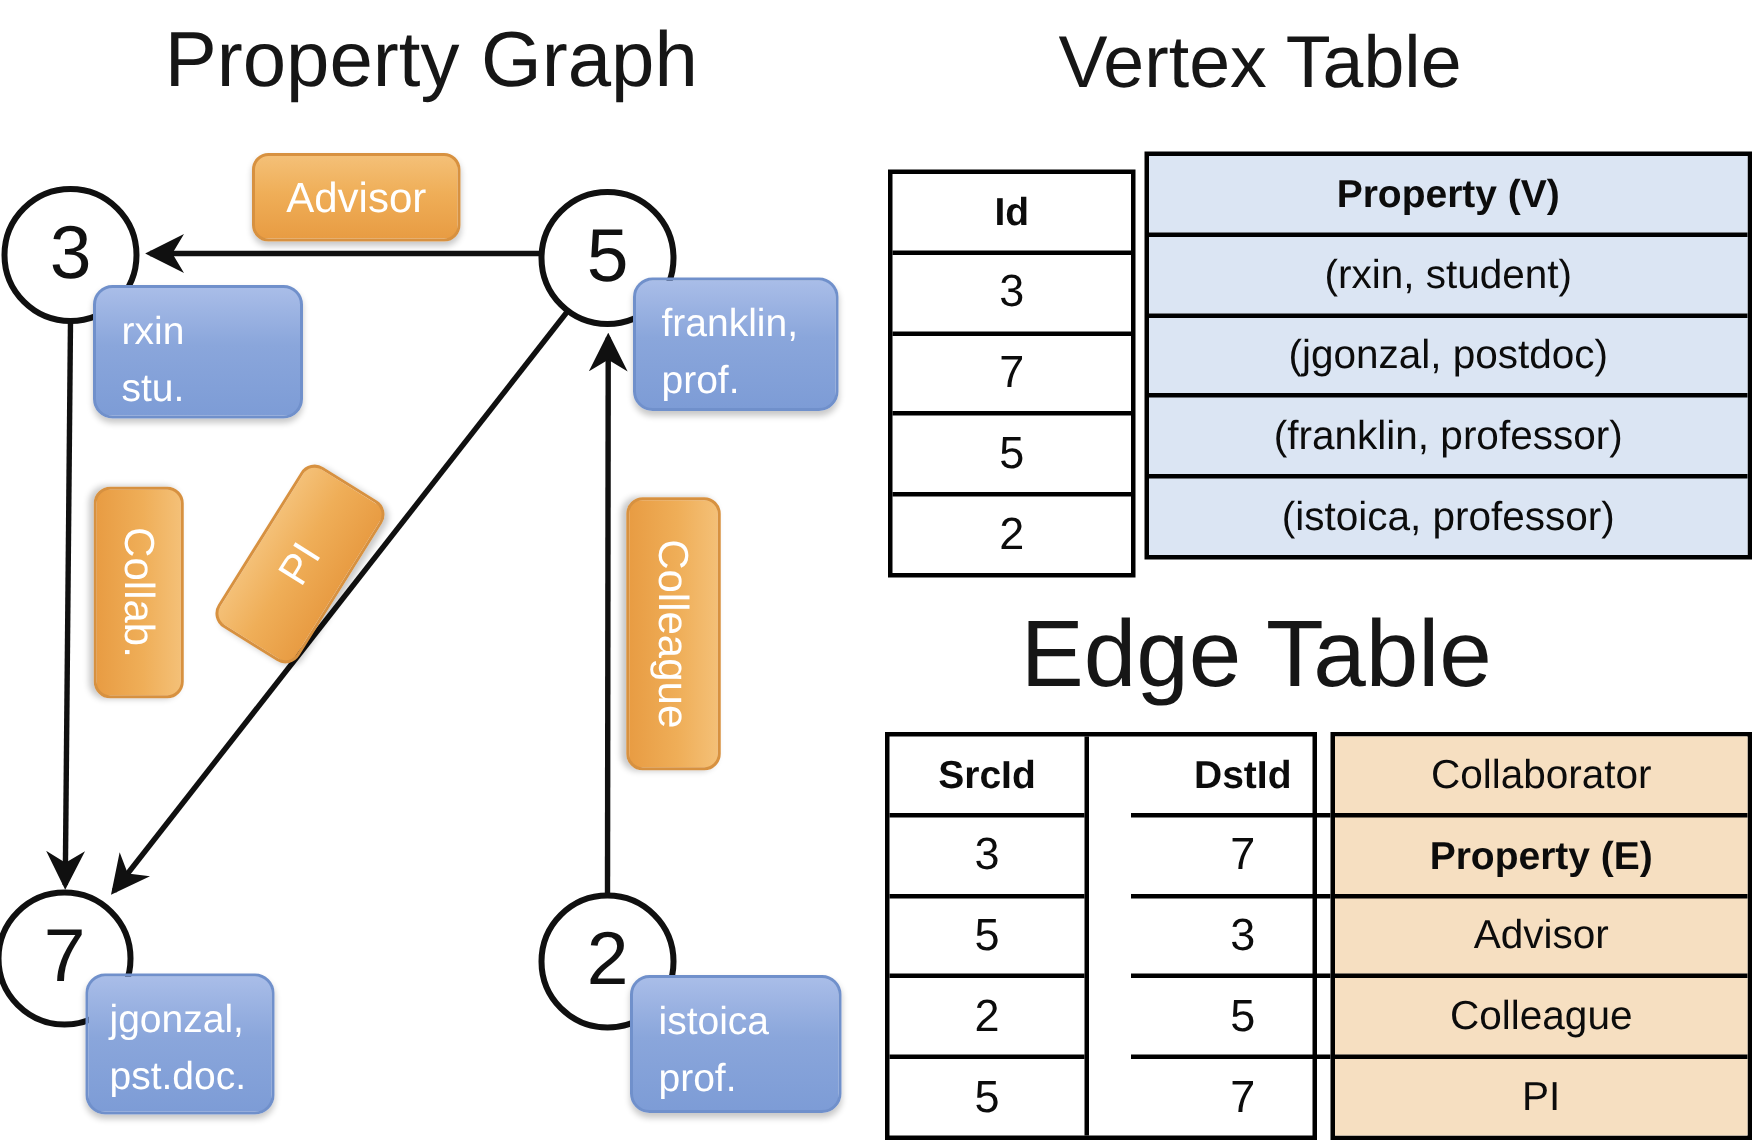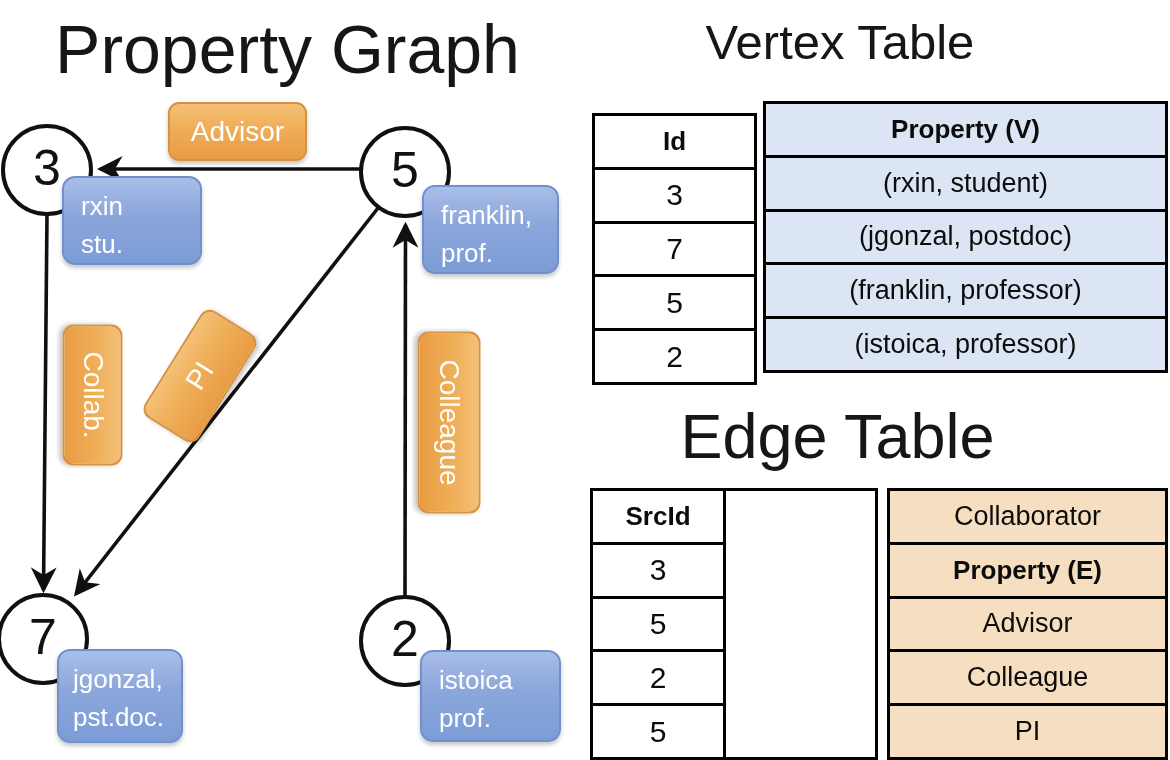--- a/index.html
+++ b/index.html
@@ -2,21 +2,21 @@
 <html><head>
 <meta charset="utf-8">
 <style>
   html,body{margin:0;padding:0;background:#ffffff;}
   .stage{
     position:relative;width:1170px;height:760px;background:#ffffff;overflow:hidden;
     font-family:"Liberation Sans", sans-serif;color:#111;
   }
   
   .big-title{
-    position:absolute;text-align:center;font-size:68px;font-weight:400;
+    position:absolute;text-align:center;font-size:52px;font-weight:400;
     color:#161616;letter-spacing:0px;white-space:nowrap;
   }
   #graph-title{left:0;top:10px;width:575px;}
   #vertex-title{left:585px;top:14px;width:510px;font-size:49px;}
   #edge-title{left:585px;top:400px;width:505px;font-size:63px;}
 
   
   .graph-svg{position:absolute;left:0;top:0;}
   .gline{stroke:#101010;stroke-width:3.6px;fill:none;}
   .gcircle{stroke:#101010;stroke-width:4px;fill:#ffffff;}
@@ -43,21 +43,21 @@
     padding:10px 8px 8px 17px;
     box-shadow:0 3px 4px rgba(0,0,0,0.22);
   }
   .vlabel div{white-space:nowrap;}
 
   
   .tcol{
     position:absolute;box-sizing:border-box;border:3px solid #000;
     display:flex;flex-direction:column;background:#fff;
   }
-  .tcol.split{flex-direction:column;padding:0;}
+  .tcol.split{flex-direction:row;padding:0;gap:28px;}
   .subcol{display:flex;flex-direction:column;flex:none;box-sizing:border-box;height:100%;}
   .subcol.first{border-right:3px solid #000;}
   .cell{
     flex:1;display:flex;align-items:center;justify-content:center;
     border-top:3px solid #000;font-size:27px;color:#0c0c0c;white-space:nowrap;
   }
   .cell.num{font-size:30px;}
   .cell:first-child{border-top:none;}
   .cell.hdr{font-weight:bold;font-size:26px;}
   .bluefill{background:#dbe5f3;}
@@ -92,21 +92,21 @@
   <div class="node-id" style="left:47px;top:170px;">3</div>
   <div class="node-id" style="left:405px;top:172px;">5</div>
   <div class="node-id" style="left:43px;top:639px;">7</div>
   <div class="node-id" style="left:405px;top:641px;">2</div>
 
   <div class="elabel" style="left:168px;top:102px;width:135px;height:55px;">Advisor</div>
   <div class="elabel" style="left:22px;top:365px;width:137px;height:56px;transform:rotate(90deg);">Collab.</div>
   <div class="elabel" style="left:137px;top:344px;width:122px;height:60px;transform:rotate(-58deg);">PI</div>
   <div class="elabel" style="left:358px;top:391px;width:178px;height:59px;transform:rotate(90deg);">Colleague</div>
 
-  <div class="vlabel" style="left:62px;top:176px;width:140px;height:89px;">
+  <div class="vlabel" style="left:62px;top:190px;width:140px;height:89px;">
     <div>rxin</div>
     <div>stu.</div>
   </div>
   <div class="vlabel" style="left:422px;top:185px;width:137px;height:89px;">
     <div>franklin,</div>
     <div>prof.</div>
   </div>
   <div class="vlabel" style="left:57px;top:649px;width:126px;height:94px;padding-left:14px;">
     <div>jgonzal,</div>
     <div>pst.doc.</div>

